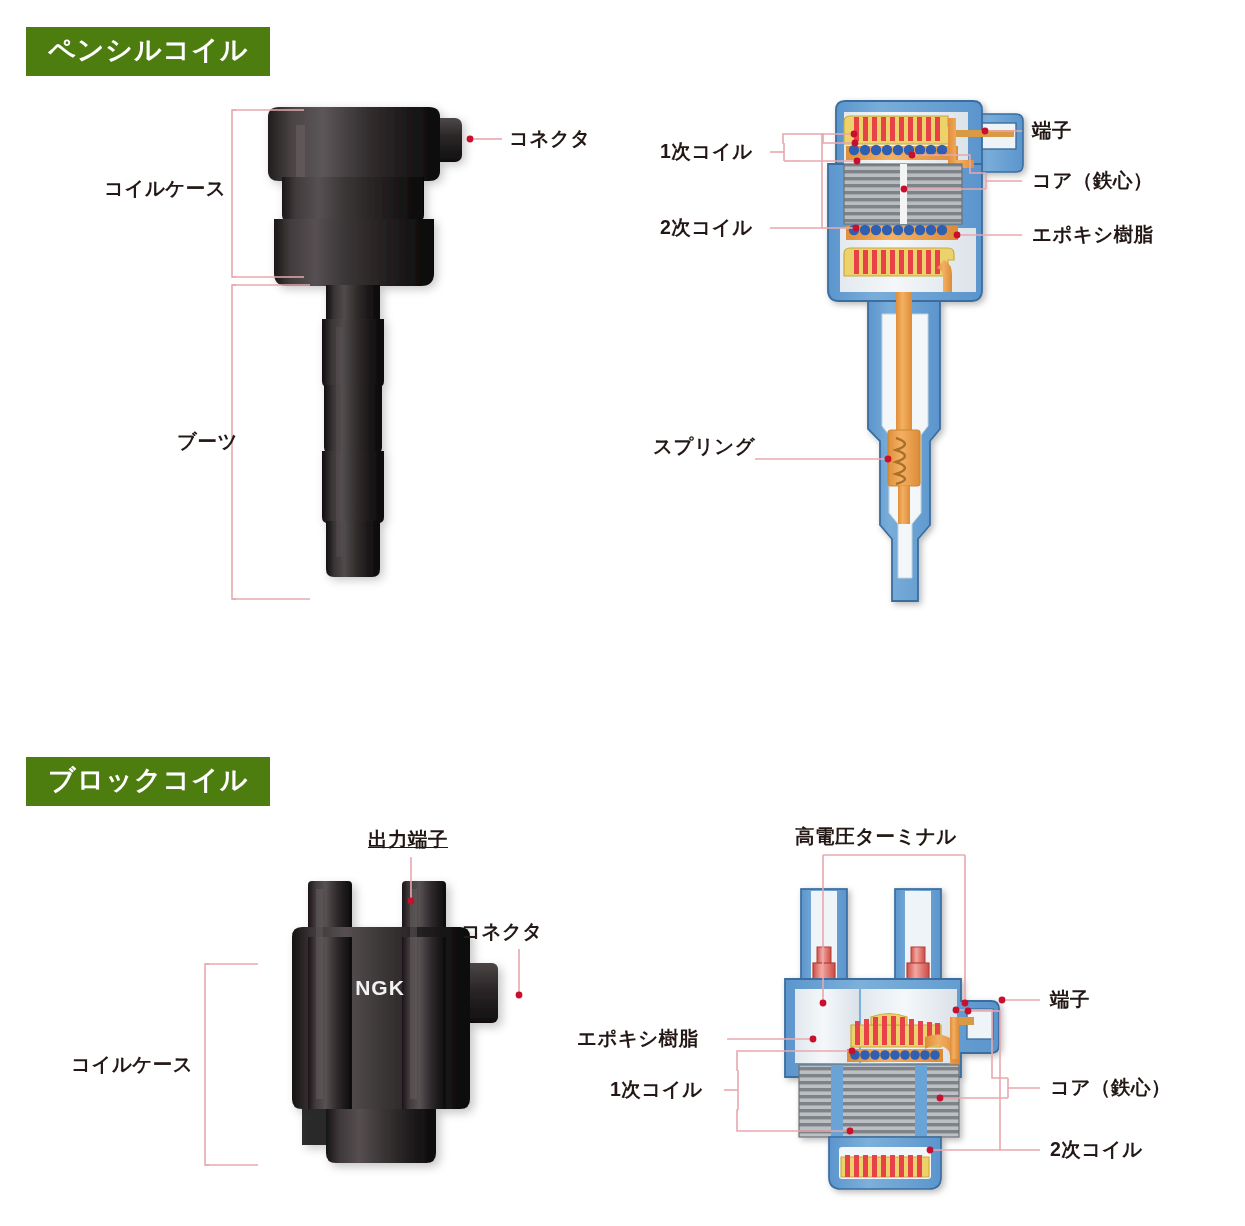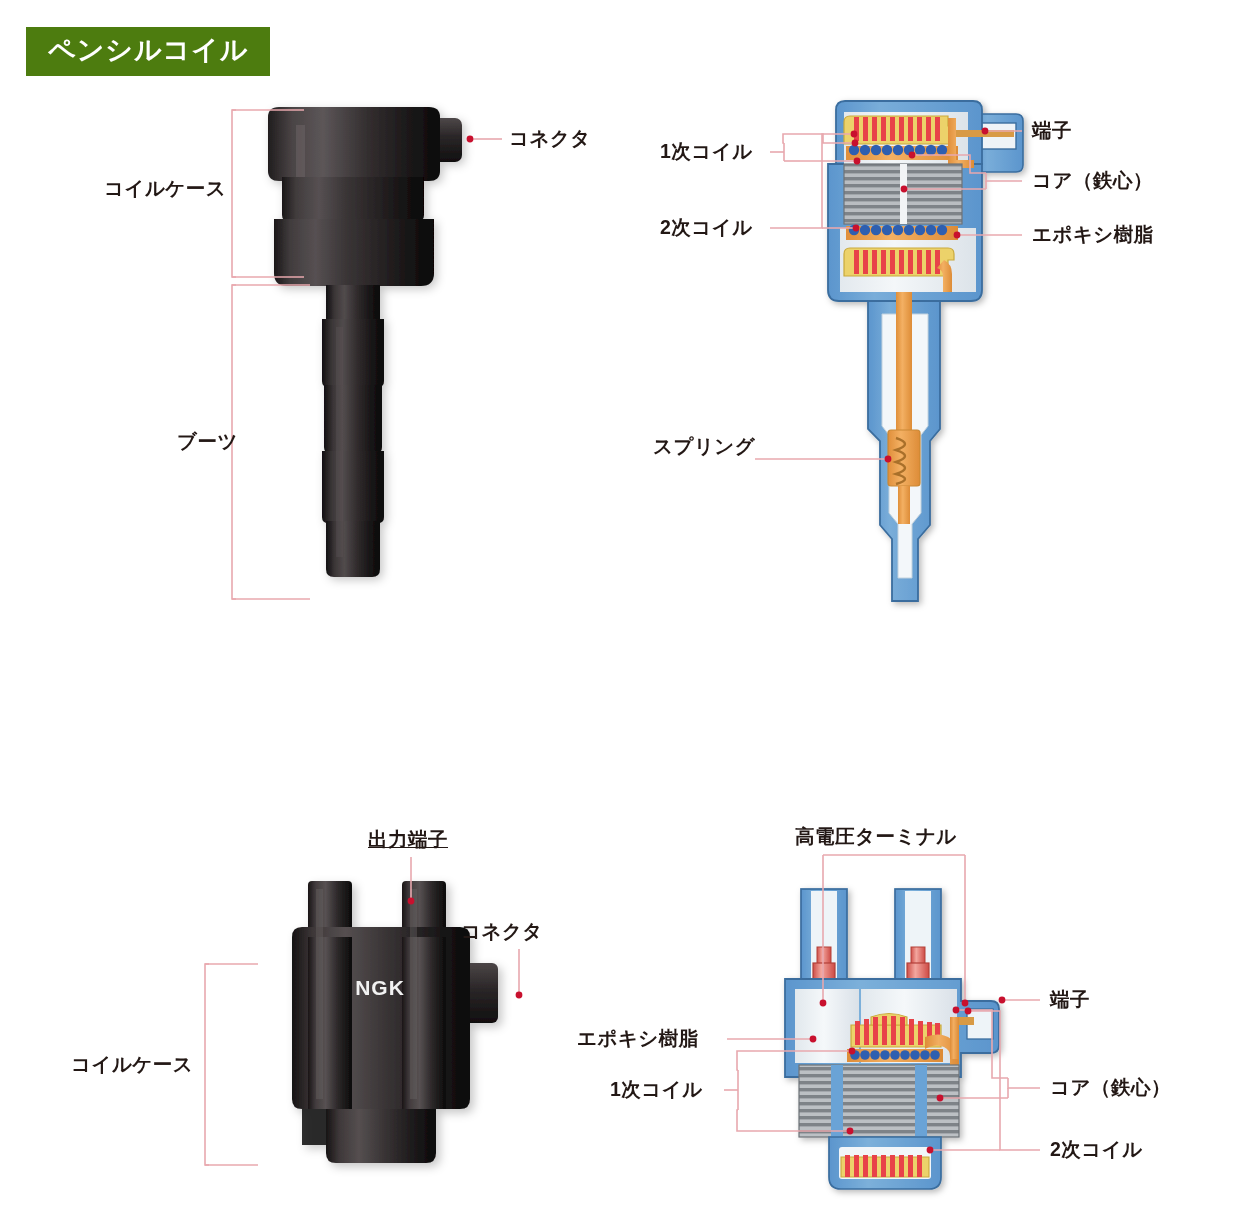--- a/index.html
+++ b/index.html
@@ -236,20 +236,21 @@
         <rect x="76" y="192" width="16" height="140" fill="url(#xOrange)"></rect>
         <rect x="78" y="332" width="12" height="92" fill="url(#xOrange)"></rect>
 
         <rect x="68" y="330" width="32" height="56" rx="3" fill="url(#xOrange)" stroke="#c98835" stroke-width="1.2"></rect>
         <path d="M76 338 q18 6 0 12 q18 6 0 12 q18 6 0 12 q18 5 0 10" fill="none" stroke="#a9702a" stroke-width="2.4"></path>
         <rect x="78" y="386" width="12" height="38" fill="url(#xOrange)"></rect>
       </g>
     </svg>
   </div>
 
+  <div class="badge" id="badge-block">ブロックコイル</div>
 
   <div class="photo" id="photo-block" style="left:230px; top:875px;">
     <svg width="300" height="320" viewBox="0 0 300 320">
       <defs>
         <linearGradient id="bBodyG" x1="0" y1="0" x2="1" y2="0">
           <stop offset="0" stop-color="#161314"></stop>
           <stop offset="0.12" stop-color="#3e3839"></stop>
           <stop offset="0.30" stop-color="#554f50"></stop>
           <stop offset="0.52" stop-color="#3a3536"></stop>
           <stop offset="0.76" stop-color="#201d1e"></stop>

